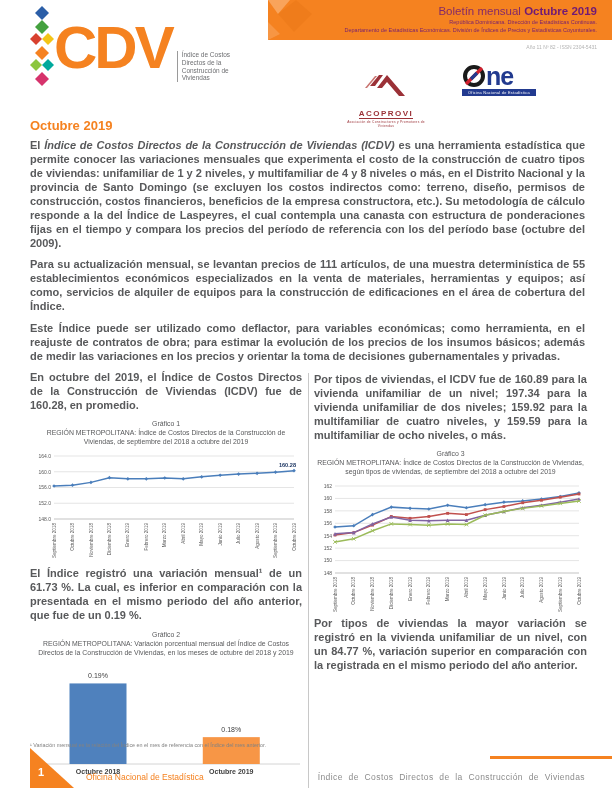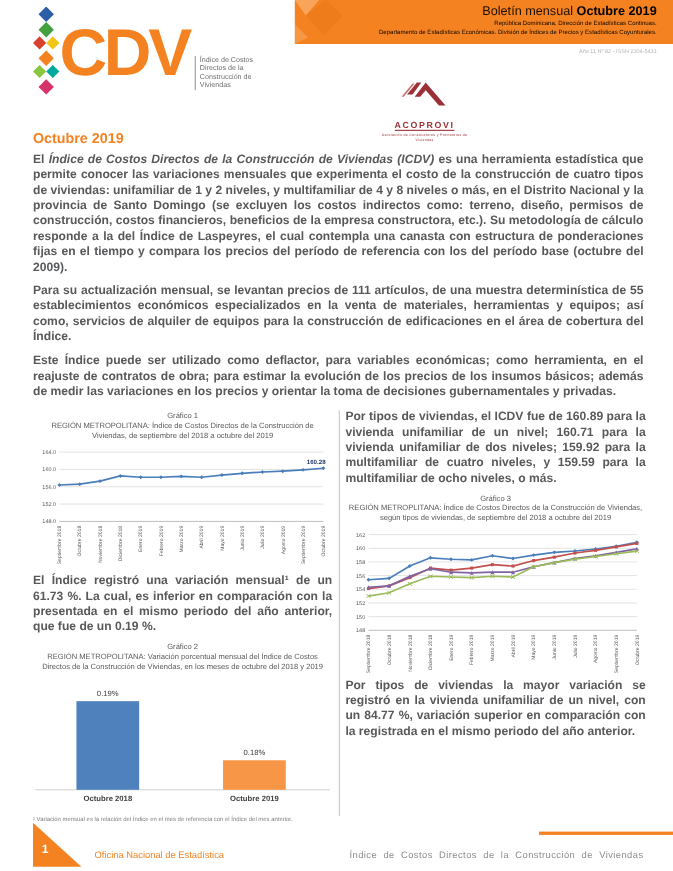--- a/index.html
+++ b/index.html
@@ -4,21 +4,21 @@
 <style>
   html,body{margin:0;padding:0;background:#e8e8e8;}
   .page{width:612px;height:792px;position:relative;background:#fff;overflow:hidden;
         font-family:"Liberation Sans",sans-serif;margin:0 auto;}
   
   header{position:relative;height:108px;}
   .logo{position:absolute;left:30px;top:6px;display:flex;align-items:flex-start;}
   .logo-cdv{font-size:60px;font-weight:bold;color:#F58220;letter-spacing:-3px;line-height:84px;}
   .logo-sub{border-left:1px solid #9a9a9a;margin-left:5px;padding-left:4px;align-self:flex-end;
             font-size:6.5px;color:#6d6e71;white-space:pre-line;line-height:1.18;margin-bottom:10px;}
-  .banner{position:absolute;right:0;top:0;width:344px;height:40px;background:#F58220;color:#000000;
+  .banner{position:absolute;right:0;top:0;width:344px;height:40px;background:#F58220;color:#701a75;
           text-align:right;padding:5px 15px 0 16px;box-sizing:border-box;}
   .banner-deco{position:absolute;left:0;top:0;}
   .banner-title{font-size:11.5px;line-height:1.2;}
   .banner-title .light{font-weight:normal;opacity:.88;}
   .banner-title b{font-weight:bold;}
   .banner-line{font-size:5.5px;line-height:1.45;opacity:.95;}
   .issue{position:absolute;right:15px;top:44px;font-size:5px;color:#b3b3b3;}
   .acoprovi{position:absolute;left:344px;top:72px;width:84px;text-align:center;}
   .acoprovi-name{font-size:8px;font-weight:bold;color:#9B3137;letter-spacing:1.5px;border-bottom:0.5px solid #9B3137;display:inline-block;}
   .acoprovi-tag{font-size:3.2px;color:#9B3137;letter-spacing:.3px;}
@@ -89,32 +89,44 @@
     <div class="acoprovi">
       <svg width="46" height="26" viewBox="0 0 46 26">
         <path d="M14 16 L24 3 L42 24 L36 24 L24 10 L19 16 Z" fill="#9B3137"></path>
         <path d="M12 14 L20 3 L16 3 L7 14 Z" fill="#9B3137"></path>
         <path d="M4 16 L14 4 L12 4 L2 16 Z" fill="#C8736F"></path>
       </svg>
       <div class="acoprovi-name">ACOPROVI</div>
       <div class="acoprovi-tag">Asociación de Constructores y Promotores de Viviendas</div>
     </div>
 
+    <div class="one">
+      <div class="one-row">
+        <svg width="24" height="24" viewBox="0 0 24 24">
+          <circle cx="12" cy="12" r="9" fill="none" stroke="#1a1a1a" stroke-width="4"></circle>
+          <line x1="4" y1="20" x2="20" y2="4" stroke="#D0202E" stroke-width="3.4"></line>
+          <line x1="9" y1="15" x2="15" y2="9" stroke="#223A8F" stroke-width="3.4"></line>
+        </svg>
+        <span class="one-ne">ne</span>
+      </div>
+      <div class="one-bar">Oficina Nacional de Estadística</div>
+    </div>
   </header>
 
   <main>
     <div class="sec-h">Octubre 2019</div>
 
     <p class="body-p"><span>El </span><i>Índice de Costos Directos de la Construcción de Viviendas (ICDV)</i><span> es una herramienta estadística que permite conocer las variaciones mensuales que experimenta el costo de la construcción de cuatro tipos de viviendas: unifamiliar de 1 y 2 niveles, y multifamiliar de 4 y 8 niveles o más, en el Distrito Nacional y la provincia de Santo Domingo (se excluyen los costos indirectos como: terreno, diseño, permisos de construcción, costos financieros, beneficios de la empresa constructora, etc.). Su metodología de cálculo responde a la del Índice de Laspeyres, el cual contempla una canasta con estructura de ponderaciones fijas en el tiempo y compara los precios del período de referencia con los del período base (octubre del 2009).</span></p>
     <p class="body-p">Para su actualización mensual, se levantan precios de 111 artículos, de una muestra determinística de 55 establecimientos económicos especializados en la venta de materiales, herramientas y equipos; así como, servicios de alquiler de equipos para la construcción de edificaciones en el área de cobertura del Índice.</p>
     <p class="body-p">Este Índice puede ser utilizado como deflactor, para variables económicas; como herramienta, en el reajuste de contratos de obra; para estimar la evolución de los precios de los insumos básicos; además de medir las variaciones en los precios y orientar la toma de decisiones gubernamentales y privadas.</p>
 
 
     <div class="columns">
       <div class="col-left">
+        <p class="body-p">En octubre del 2019, el Índice de Costos Directos de la Construcción de Viviendas (ICDV) fue de 160.28, en promedio.</p>
         <div class="chart-title">
           <div>Gráfico 1</div>
           <div>REGIÓN METROPOLITANA: Índice de Costos Directos de la Construcción de Viviendas, de septiembre del 2018 a octubre del 2019</div>
         </div>
         <div class="chart" id="chart1"><svg width="272" height="118" viewBox="0 0 272 118" font="inherit">
               <line x1="24" x2="264" y1="70" y2="70" stroke="#9a9a9a" stroke-width="0.6"></line>
               <text x="21" y="71.8" text-anchor="end" font-size="5" font-family="&quot;Liberation Sans&quot;,sans-serif" fill="#595959">148.0</text>
               <line x1="24" x2="264" y1="54.25" y2="54.25" stroke="#d4d4d4" stroke-width="0.6"></line>
               <text x="21" y="56.05" text-anchor="end" font-size="5" font-family="&quot;Liberation Sans&quot;,sans-serif" fill="#595959">152.0</text>
               <line x1="24" x2="264" y1="38.5" y2="38.5" stroke="#d4d4d4" stroke-width="0.6"></line>
@@ -166,21 +178,21 @@
               <text x="68" y="114" text-anchor="middle" font-size="7" font-weight="bold" font-family="&quot;Liberation Sans&quot;,sans-serif" fill="#404040">Octubre 2018</text>
               <rect x="172.78" y="77.14285714285714" width="57" height="26.857142857142854" fill="#F79646"></rect>
               <text x="201.28" y="72.14285714285714" text-anchor="middle" font-size="7" font-family="&quot;Liberation Sans&quot;,sans-serif" fill="#404040">0.18%</text>
               <text x="201.28" y="114" text-anchor="middle" font-size="7" font-weight="bold" font-family="&quot;Liberation Sans&quot;,sans-serif" fill="#404040">Octubre 2019</text>
             </svg></div>
       </div>
 
       <div class="col-divider"></div>
 
       <div class="col-right">
-        <p class="body-p">Por tipos de viviendas, el ICDV fue de 160.89 para la vivienda unifamiliar de un nivel; 160.71 para la vivienda unifamiliar de dos niveles; 159.92 para la multifamiliar de cuatro niveles, y 159.59 para la multifamiliar de ocho niveles, o más.</p>
+        <p class="body-p">Por tipos de viviendas, el ICDV fue de 160.89 para la vivienda unifamiliar de un nivel; 197.34 para la vivienda unifamiliar de dos niveles; 159.92 para la multifamiliar de cuatro niveles, y 159.59 para la multifamiliar de ocho niveles, o más.</p>
         <div class="chart-title">
           <div>Gráfico 3</div>
           <div>REGIÓN METROPLITANA: Índice de Costos Directos de la Construcción de Viviendas,  según tipos de viviendas, de septiembre del 2018 a  octubre del 2019</div>
         </div>
         <div class="chart" id="chart3"><svg width="273" height="138" viewBox="0 0 273 138" font="inherit">
               <line x1="21" x2="265" y1="94" y2="94" stroke="#9a9a9a" stroke-width="0.6"></line>
               <text x="18" y="95.8" text-anchor="end" font-size="5" font-family="&quot;Liberation Sans&quot;,sans-serif" fill="#595959">148</text>
               <line x1="21" x2="265" y1="81.57142857142857" y2="81.57142857142857" stroke="#d4d4d4" stroke-width="0.6"></line>
               <text x="18" y="83.37142857142857" text-anchor="end" font-size="5" font-family="&quot;Liberation Sans&quot;,sans-serif" fill="#595959">150</text>
               <line x1="21" x2="265" y1="69.14285714285714" y2="69.14285714285714" stroke="#d4d4d4" stroke-width="0.6"></line>

